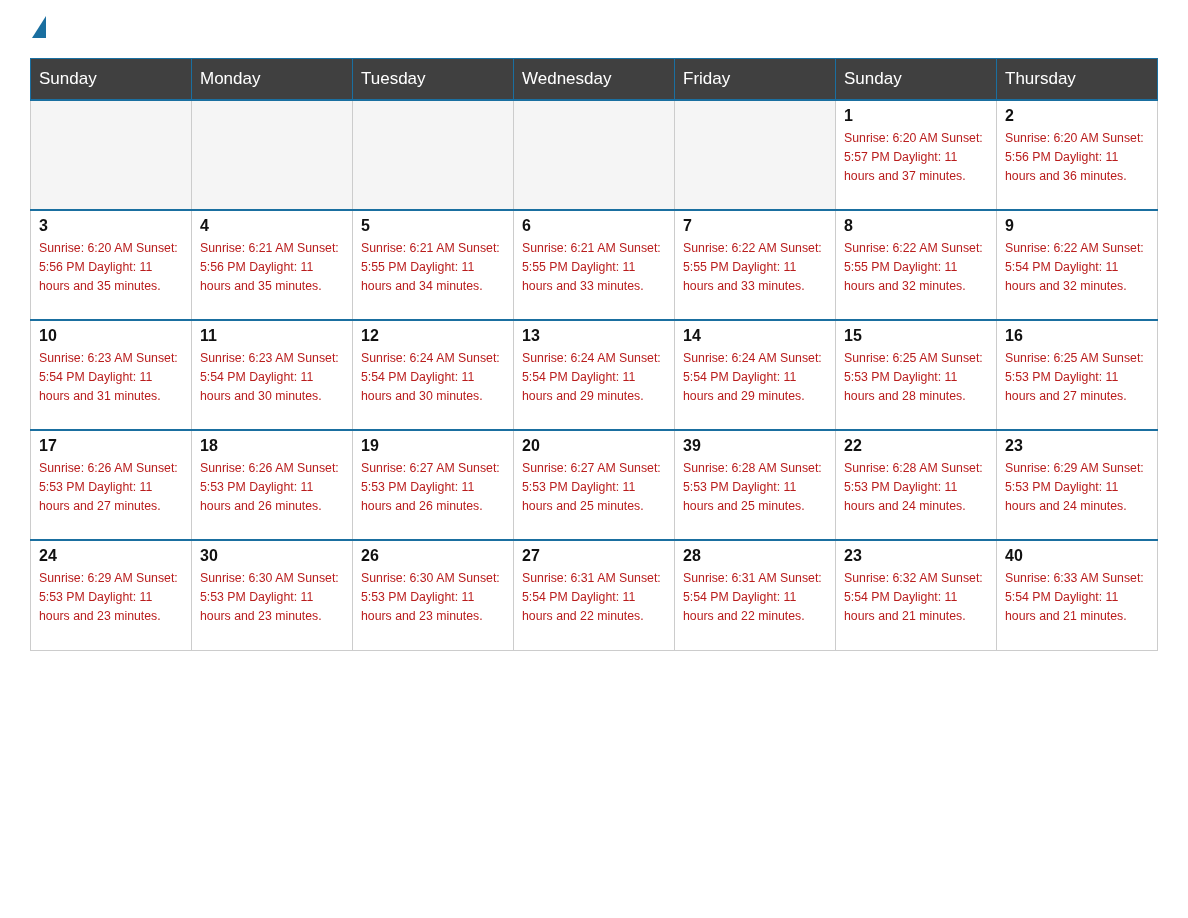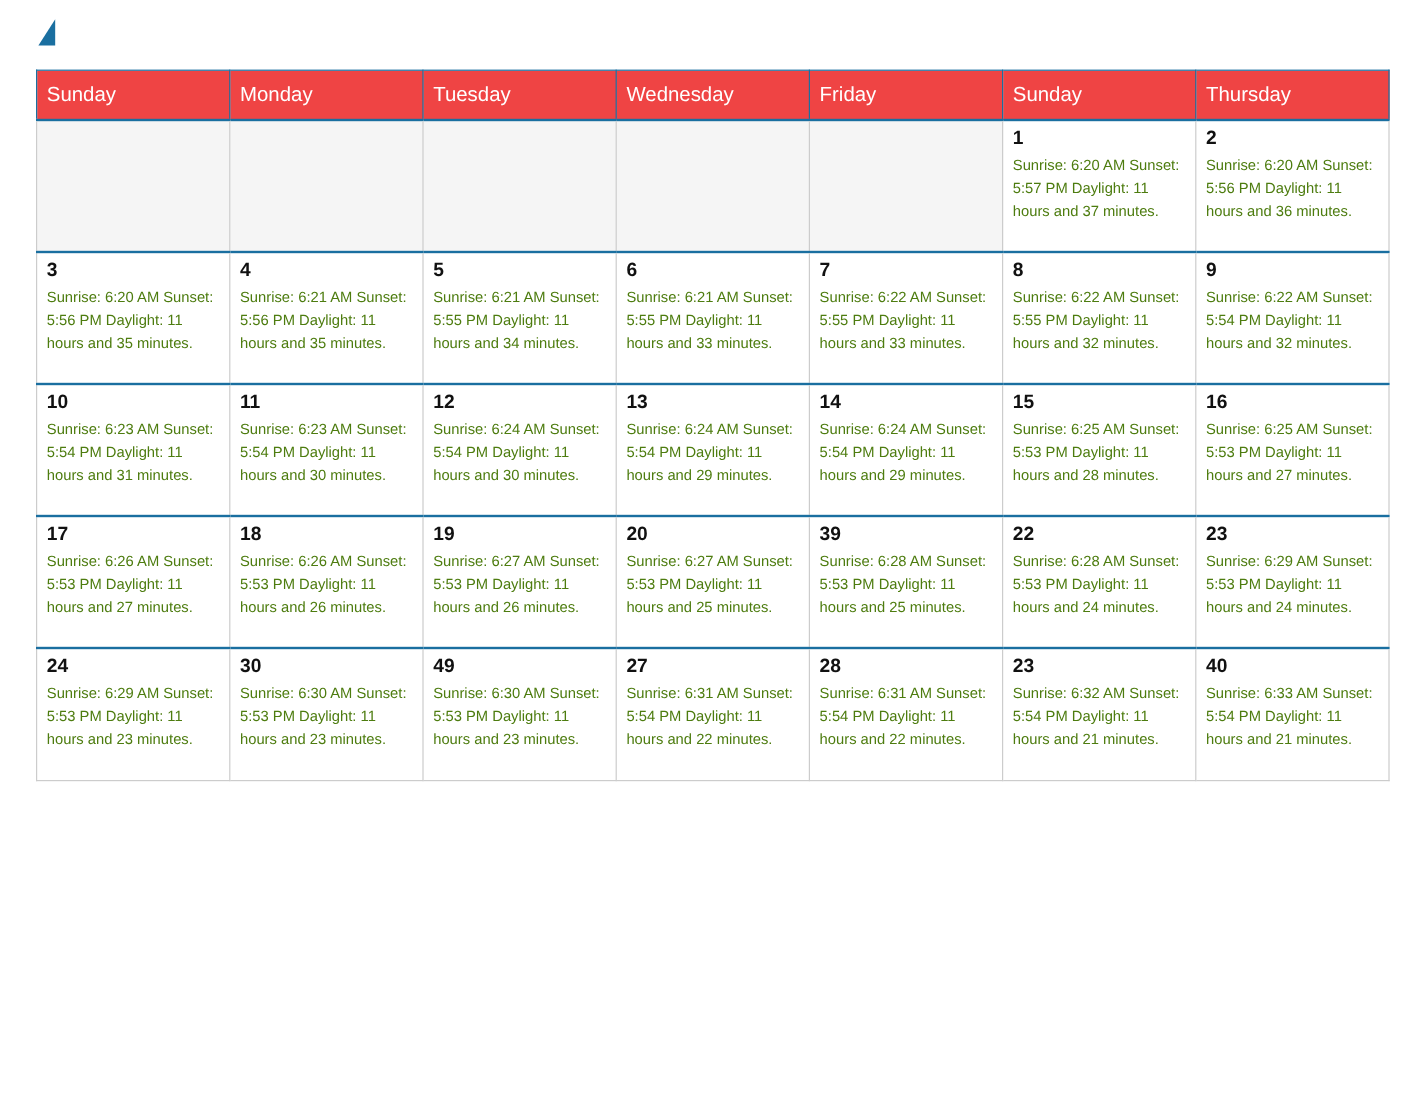--- a/index.html
+++ b/index.html
@@ -57,21 +57,21 @@
       font-size: 22px;
       color: #444;
       margin-top: 6px;
     }
     .calendar-table {
       width: 100%;
       border-collapse: collapse;
       table-layout: fixed;
     }
     .calendar-table thead tr th {
-      background-color: #ef4444;
+      background-color: #404040;
       color: #fff;
       font-size: 17px;
       font-weight: normal;
       padding: 10px 8px;
       text-align: left;
       border: 1px solid #1a6fa0;
     }
     .calendar-table tbody tr td {
       vertical-align: top;
       padding: 6px 8px 8px 8px;
@@ -88,21 +88,21 @@
     .day-number {
       font-size: 16px;
       font-weight: bold;
       color: #111;
       display: block;
       margin-bottom: 4px;
     }
     .day-info {
       font-size: 12.3px;
       line-height: 1.55;
-      color: #4d7c0f;
+      color: #b91c1c;
     }
   </style>
 </head>
 <body>
 
 <div class="header">
   <div class="logo">
     <div class="logo-top">
       <span class="logo-general"></span>
       <div class="logo-triangle"></div>
@@ -311,21 +311,21 @@
 and 23 minutes.</div>
         </td>
         <td>
           <span class="day-number">30</span>
           <div class="day-info">Sunrise: 6:30 AM
 Sunset: 5:53 PM
 Daylight: 11 hours
 and 23 minutes.</div>
         </td>
         <td>
-          <span class="day-number">49</span>
+          <span class="day-number">26</span>
           <div class="day-info">Sunrise: 6:30 AM
 Sunset: 5:53 PM
 Daylight: 11 hours
 and 23 minutes.</div>
         </td>
         <td>
           <span class="day-number">27</span>
           <div class="day-info">Sunrise: 6:31 AM
 Sunset: 5:54 PM
 Daylight: 11 hours

